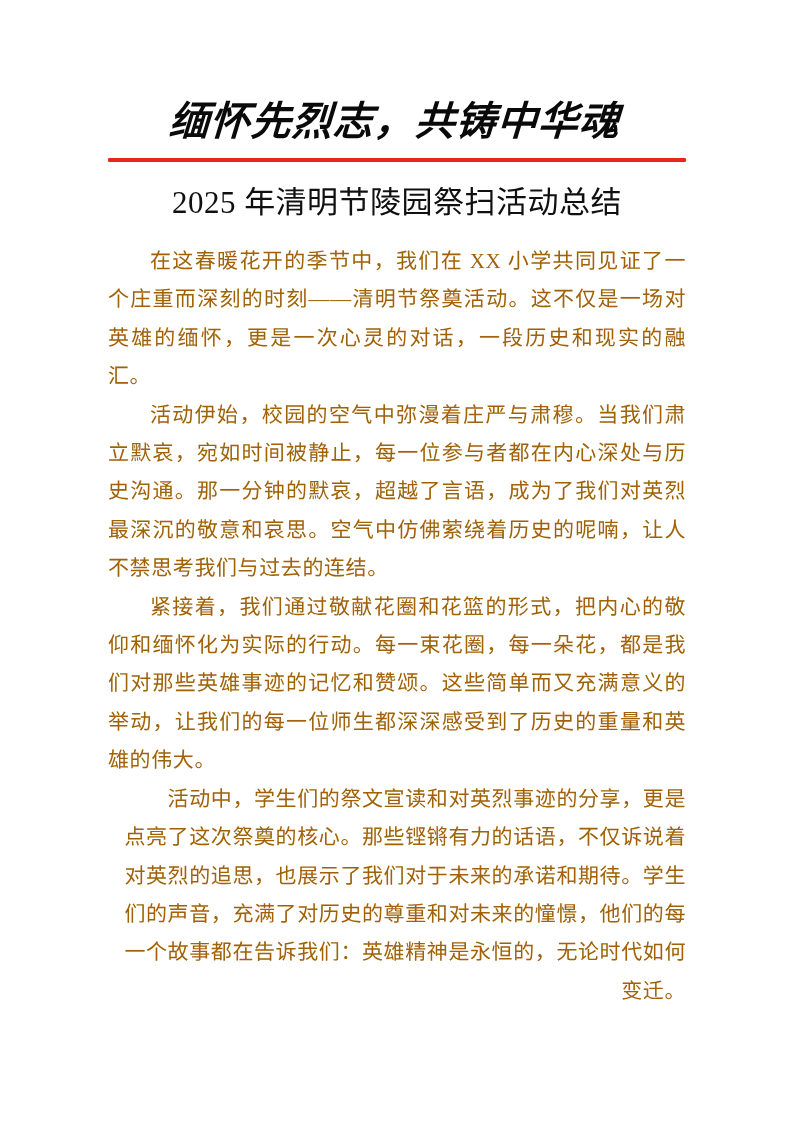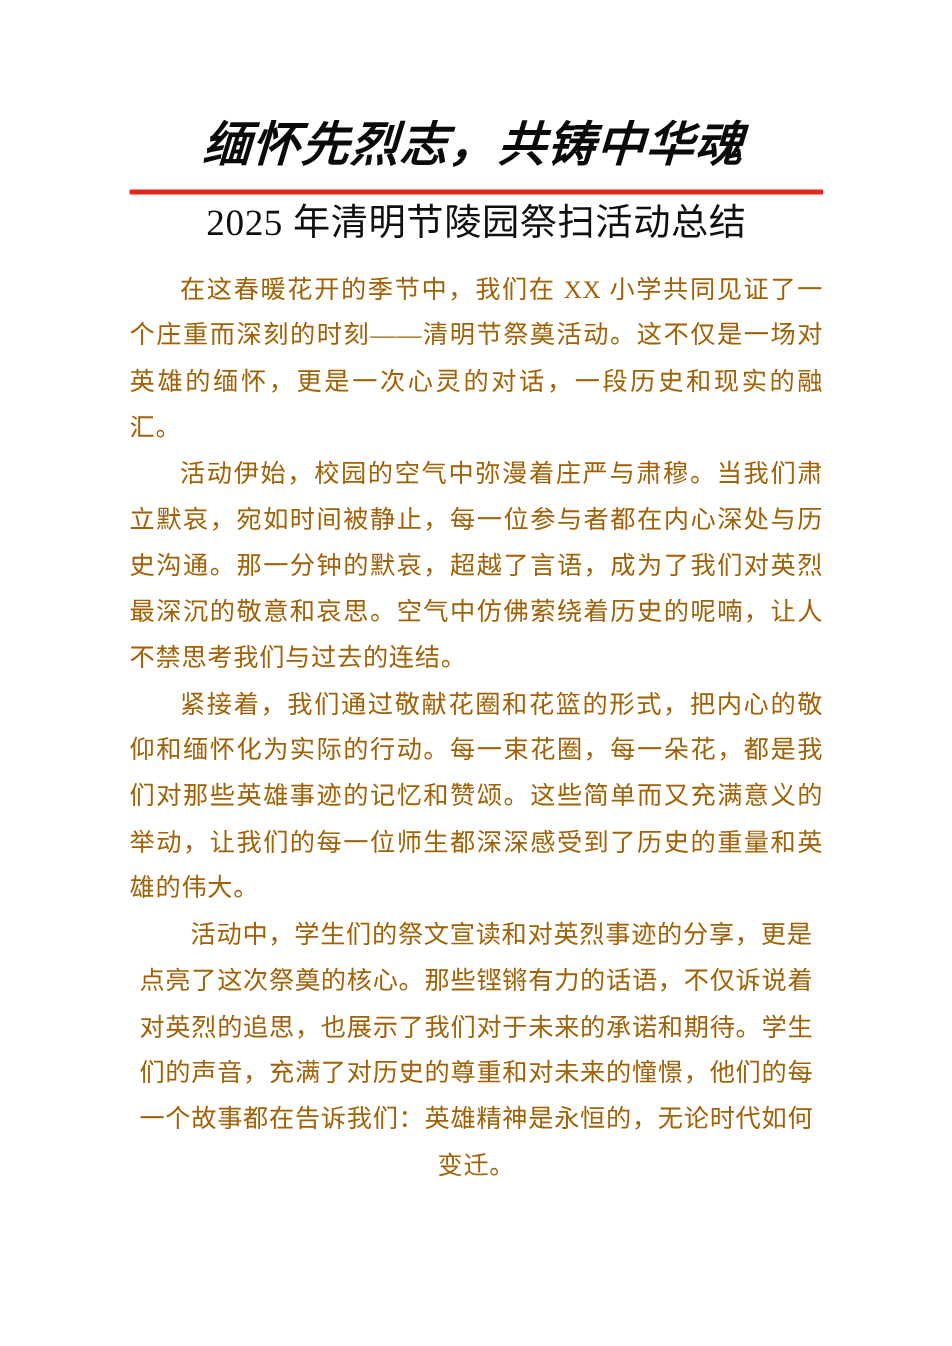--- a/index.html
+++ b/index.html
@@ -48,21 +48,21 @@
     margin: 8px 0 0 0;
     height: 4px;
     width: 100%;
     background: #e8261c;
     border: 0;
     border-radius: 1px;
   }
 
   
   .doc-subtitle {
-    margin: 0;
+    margin: 17px;
     padding-top: 2px;
     text-align: center;
     font-family: "Liberation Serif", "DejaVu Serif", serif;
     font-size: 31px;
     line-height: 44px;
     font-weight: 400;
     color: #101010;
     letter-spacing: 0.5px;
     white-space: nowrap;
   }
@@ -79,21 +79,21 @@
     text-justify: inter-character;
     font-family: "Liberation Serif", "DejaVu Serif", serif;
     font-size: 21px;
     line-height: 38.4px;
     color: #a16207;
     letter-spacing: 0.6px;
     word-break: break-all;
   }
 
   .body-copy p:last-child {
-    text-align: center;
+    text-align: right;
     font-family: Liberation Serif, serif;
   }
 </style>
 </head>
 <body>
 
 <div class="page">
   <div class="content">
 
     <h1 class="doc-title">缅怀先烈志，共铸中华魂</h1>

